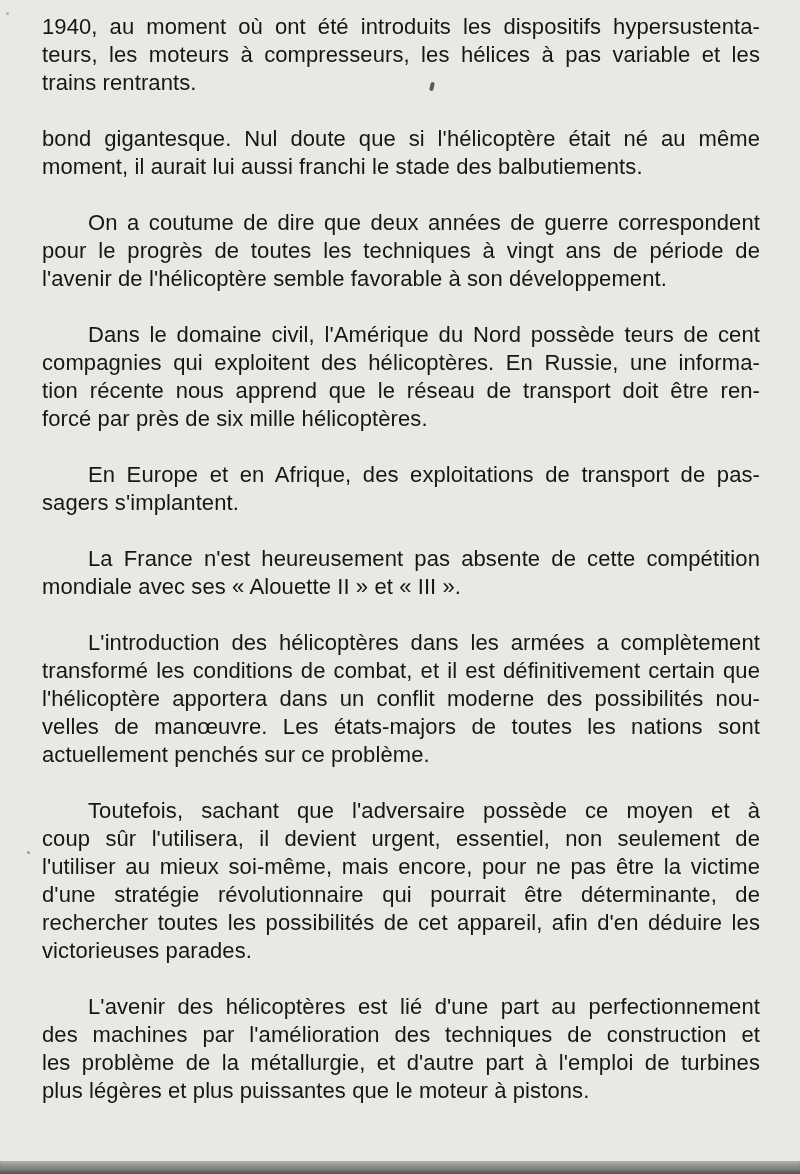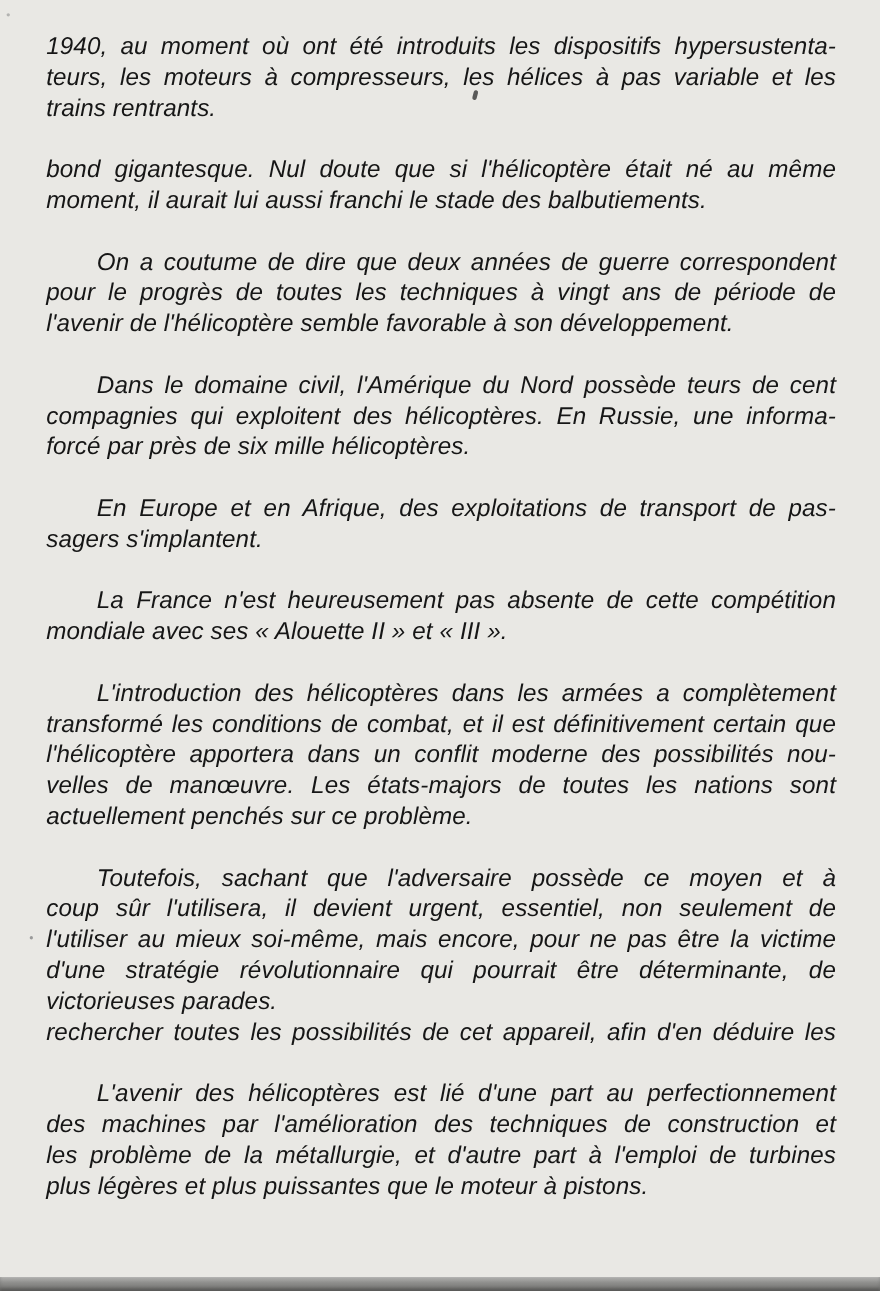--- a/index.html
+++ b/index.html
@@ -10,22 +10,21 @@
   .page {
     position: relative;
     width: 800px;
     height: 1174px;
     background: #e9e8e4;
     overflow: hidden;
     font-family: "Liberation Sans", "DejaVu Sans", sans-serif;
     color: #161616;
   }
   .text-block {
-    padding: 28px 40px 0 42px;
-    font-style: italic;
+    padding: 13px 40px 0 42px;
   }
   .para {
     margin: 0 0 28px 0;
   }
   .line {
     display: block;
     font-size: 22px;
     line-height: 28px;
     letter-spacing: 0.1px;
     text-align: justify;
@@ -90,20 +89,21 @@
 
     <div class="para">
       <span class="line indent">On a coutume de dire que deux années de guerre correspondent</span>
       <span class="line">pour le progrès de toutes les techniques à vingt ans de période de</span>
       <span class="line last">l'avenir de l'hélicoptère semble favorable à son développement.</span>
     </div>
 
     <div class="para">
       <span class="line indent">Dans le domaine civil, l'Amérique du Nord possède teurs de cent</span>
       <span class="line">compagnies qui exploitent des hélicoptères. En Russie, une informa-</span>
+      <span class="line">tion récente nous apprend que le réseau de transport doit être ren-</span>
       <span class="line last">forcé par près de six mille hélicoptères.</span>
     </div>
 
     <div class="para">
       <span class="line indent">En Europe et en Afrique, des exploitations de transport de pas-</span>
       <span class="line last">sagers s'implantent.</span>
     </div>
 
     <div class="para">
       <span class="line indent">La France n'est heureusement pas absente de cette compétition</span>
@@ -116,22 +116,22 @@
       <span class="line">l'hélicoptère apportera dans un conflit moderne des possibilités nou-</span>
       <span class="line">velles de manœuvre. Les états-majors de toutes les nations sont</span>
       <span class="line last">actuellement penchés sur ce problème.</span>
     </div>
 
     <div class="para">
       <span class="line indent">Toutefois, sachant que l'adversaire possède ce moyen et à</span>
       <span class="line">coup sûr l'utilisera, il devient urgent, essentiel, non seulement de</span>
       <span class="line">l'utiliser au mieux soi-même, mais encore, pour ne pas être la victime</span>
       <span class="line">d'une stratégie révolutionnaire qui pourrait être déterminante, de</span>
+      <span class="line">rechercher toutes les possibilités de cet appareil, afin d'en déduire les</span>
       <span class="line last">victorieuses parades.</span>
-      <span class="line">rechercher toutes les possibilités de cet appareil, afin d'en déduire les</span>
     </div>
 
     <div class="para">
       <span class="line indent">L'avenir des hélicoptères est lié d'une part au perfectionnement</span>
       <span class="line">des machines par l'amélioration des techniques de construction et</span>
       <span class="line">les problème de la métallurgie, et d'autre part à l'emploi de turbines</span>
       <span class="line last">plus légères et plus puissantes que le moteur à pistons.</span>
     </div>
 
   </div>

